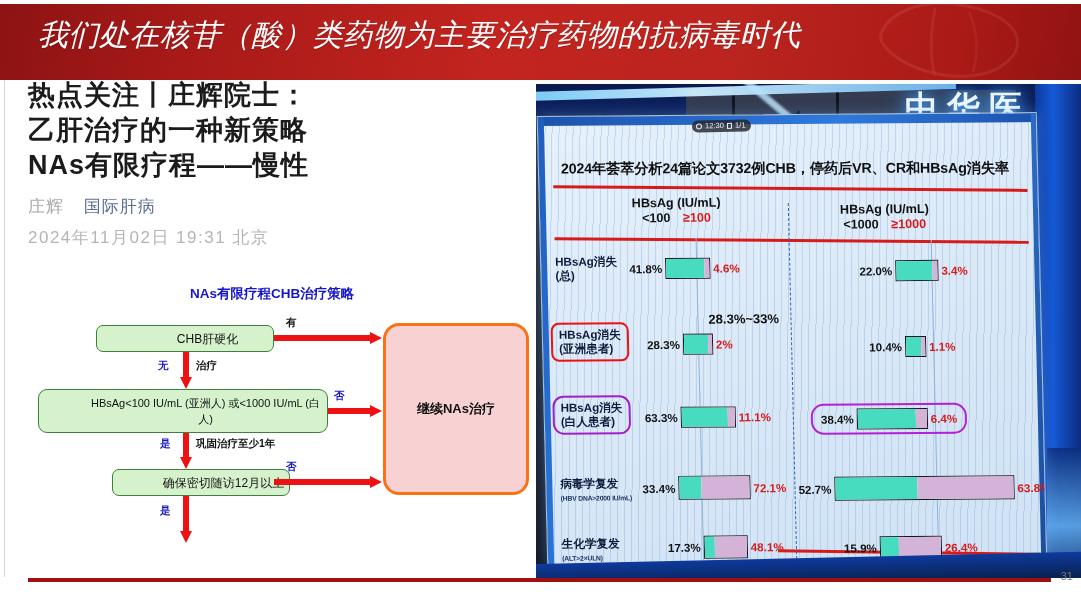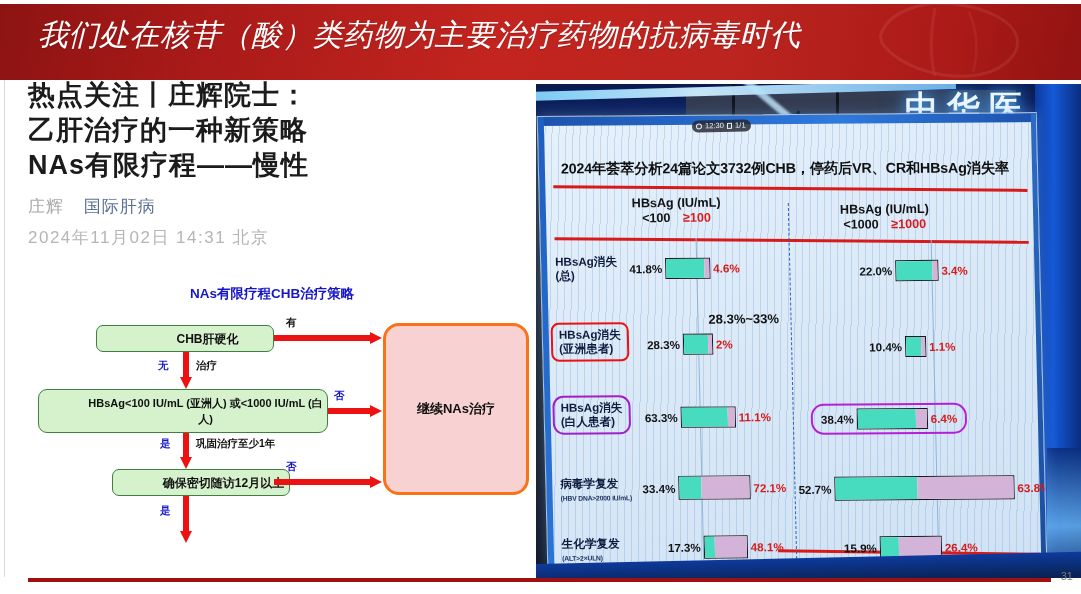--- a/index.html
+++ b/index.html
@@ -109,21 +109,21 @@
     color: #1616c8;
     white-space: nowrap;
     margin-left: 12px;
   }
   .node {
     position: absolute;
     background: #d5f2cd;
     border: 1px solid #3f7f3f;
     border-radius: 7px;
     font-size: 12px;
-    font-weight: bold;
+    font-weight: normal;
     color: #111111;
     display: flex;
     align-items: center;
     justify-content: center;
     text-align: center;
     line-height: 16px;
     padding-left: 45px;
   }
   #node-chb      { left: 68px;  top: 40px;  width: 178px; height: 27px; }
   #node-criteria { left: 10px;  top: 104px; width: 290px; height: 44px;
@@ -439,21 +439,21 @@
   <div id="article">
     <div class="headline">
       <div>热点关注丨庄辉院士：</div>
       <div>乙肝治疗的一种新策略</div>
       <div>NAs有限疗程——慢性</div>
     </div>
     <div class="byline">
       <span>庄辉</span>
       <span class="src">国际肝病</span>
     </div>
-    <div class="meta">2024年11月02日  14:31   北京</div>
+    <div class="meta">2024年11月02日  19:31   北京</div>
   </div>
 
   <div id="flow">
     <div id="flow-title">NAs有限疗程CHB治疗策略</div>
 
     <div class="node" id="node-chb">
       <span>CHB肝硬化</span>
     </div>
 
     <div class="node" id="node-criteria">

